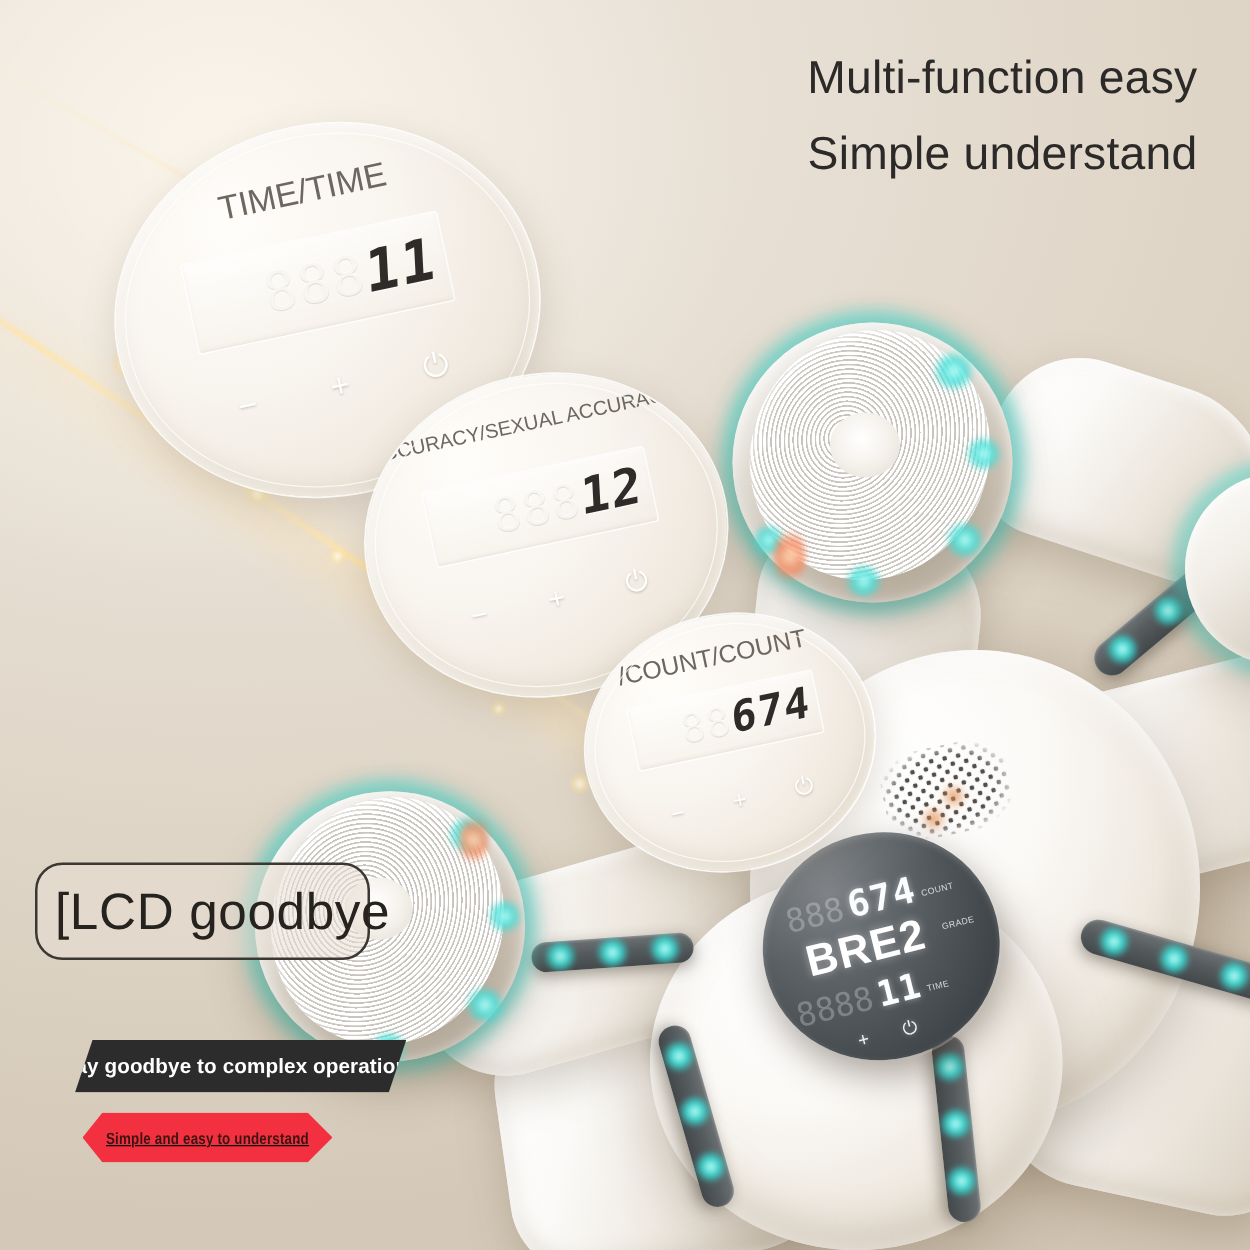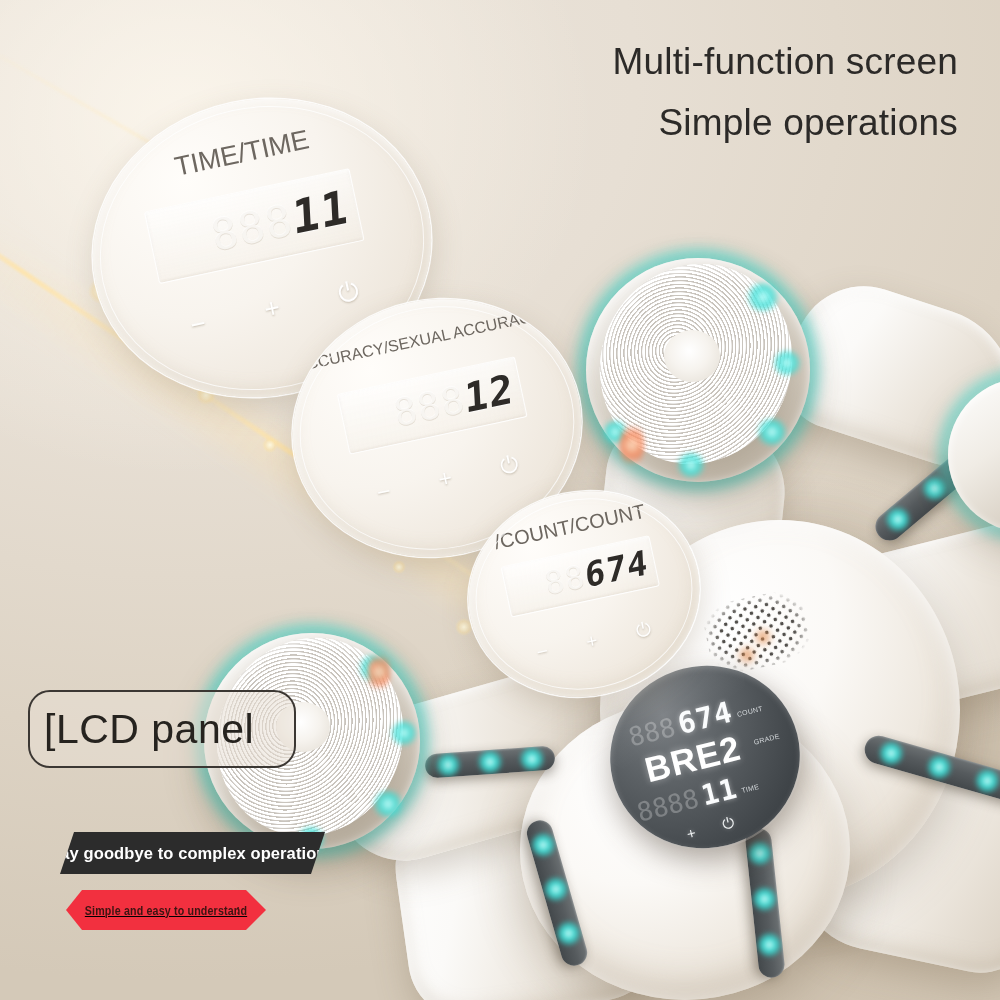--- a/index.html
+++ b/index.html
@@ -473,26 +473,26 @@
       </div>
       <div class="btn-row" style="top:140px; padding:0 38px; font-size:19px;">
         <span>−</span>
         <span>+</span>
         <span class="pwr">⏻</span>
       </div>
     </div>
   </div>
 
   <div class="headline">
-    <div>Multi-function screen</div>
-    <div class="l2">Simple operations</div>
+    <div>Multi-function easy</div>
+    <div class="l2">Simple understand</div>
   </div>
 
   <div class="callout">
-    <span>[LCD panel</span>
+    <span>[LCD goodbye</span>
   </div>
 
   <div class="banner banner-dark">
     <span>Say goodbye to complex operations</span>
   </div>
   <div class="banner banner-red">
     <span>Simple and easy to understand</span>
     <span class="dots">:</span>
   </div>
 

